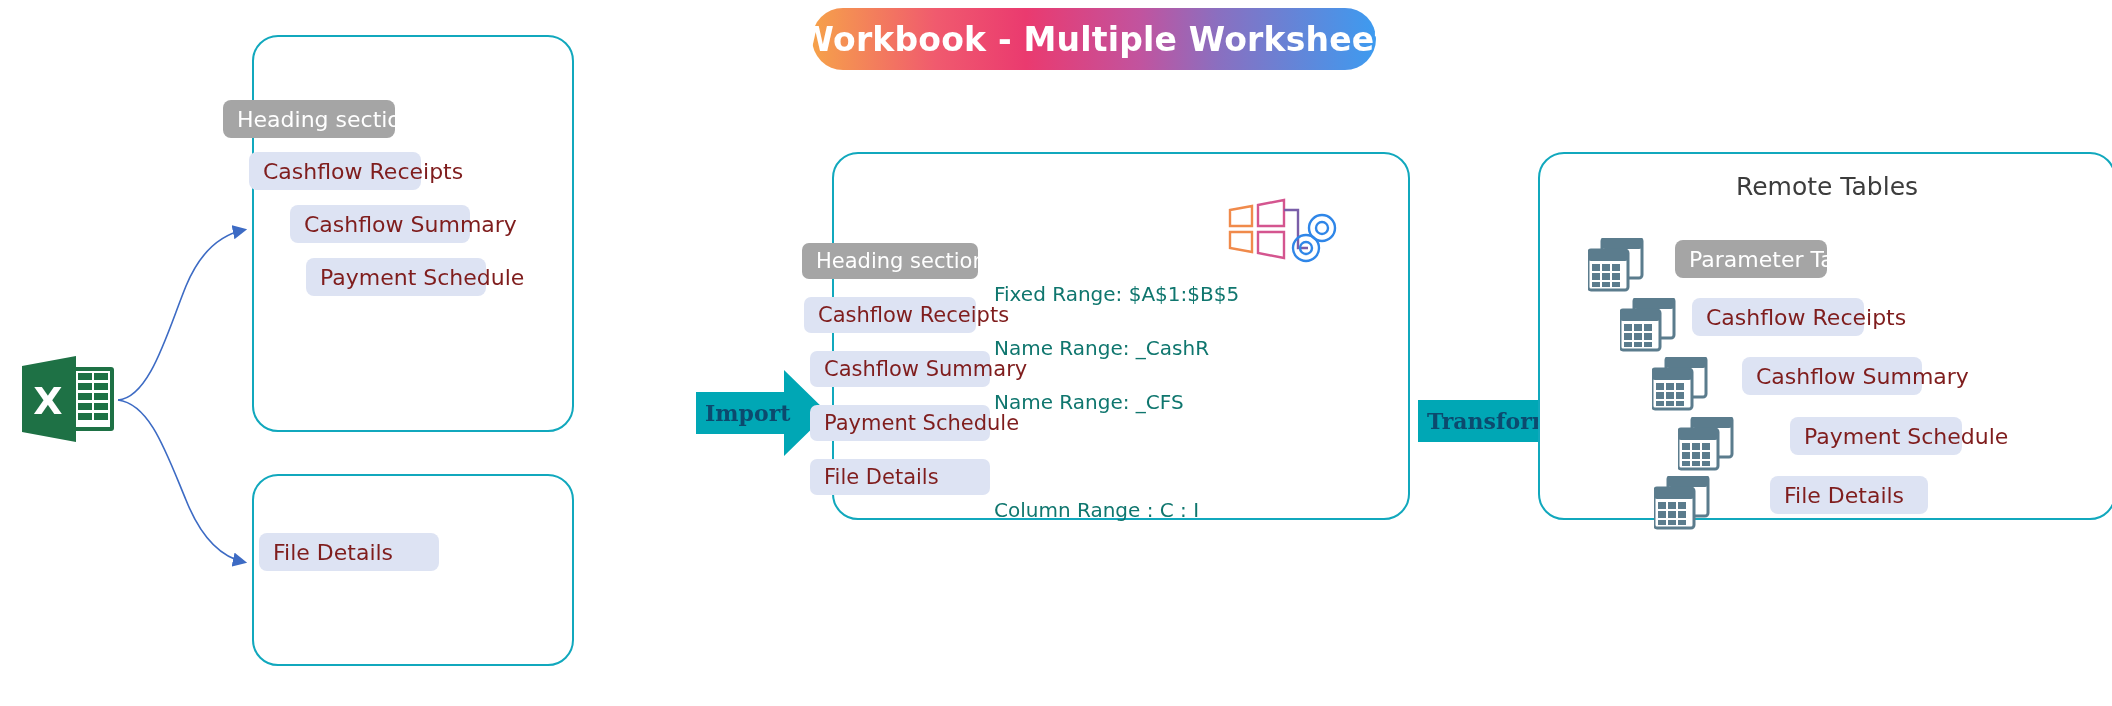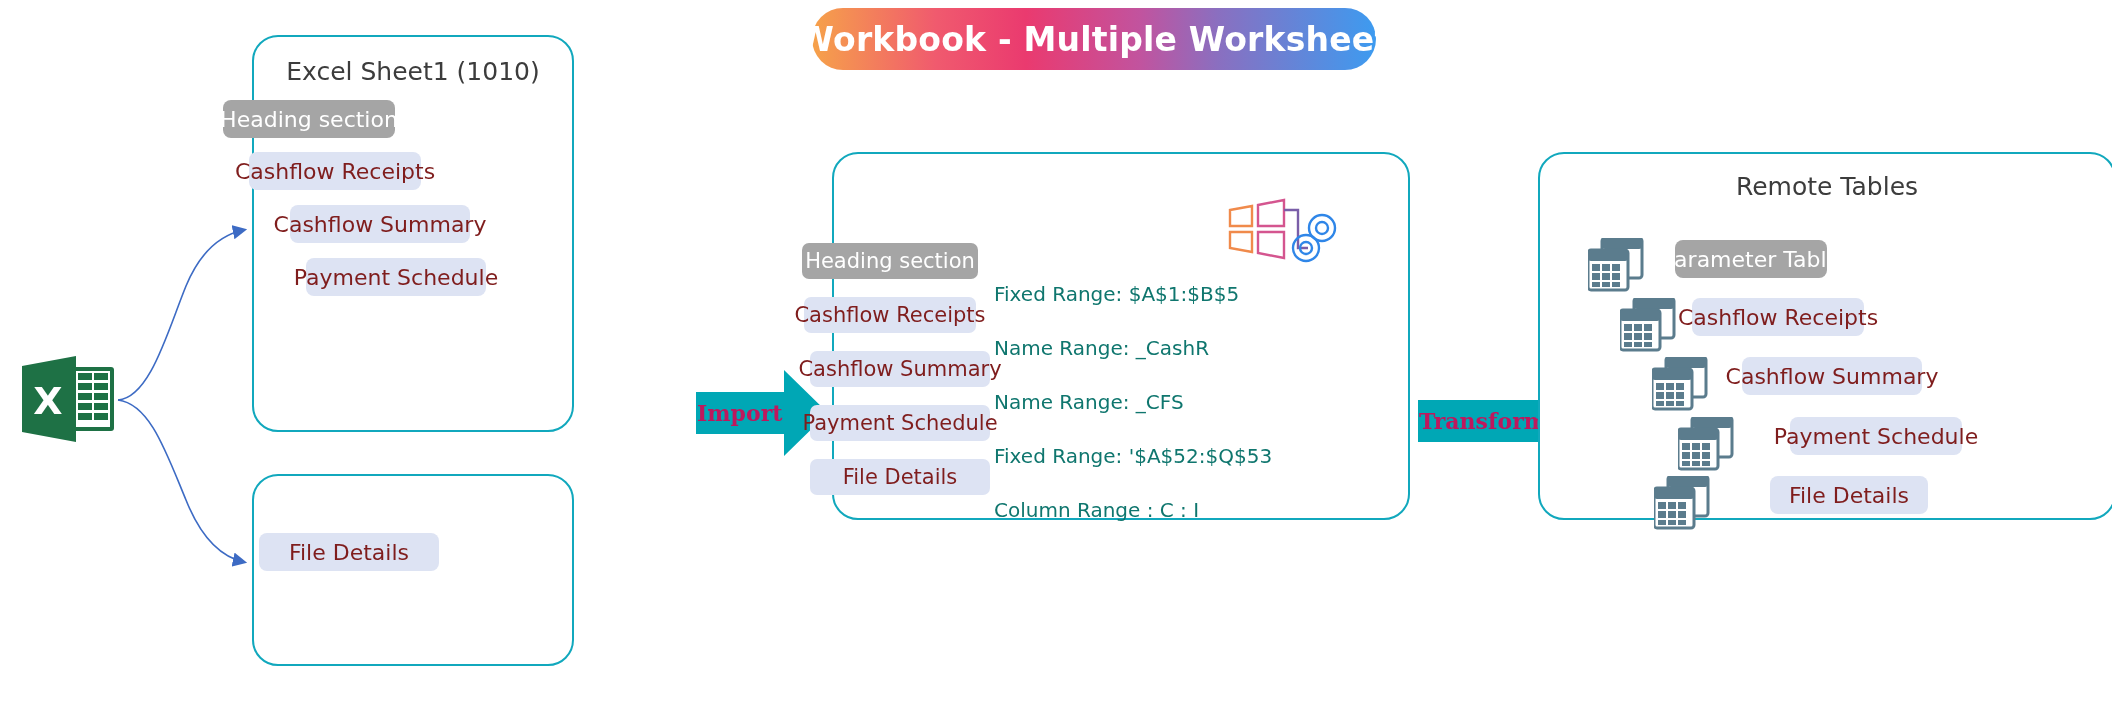--- a/index.html
+++ b/index.html
@@ -41,21 +41,21 @@
 
   #panel-sheet1 { left: 252px; top: 35px;  width: 322px; height: 397px; }
   #panel-sheet2 { left: 252px; top: 474px; width: 322px; height: 192px; }
   #panel-schema { left: 832px; top: 152px; width: 578px; height: 368px; }
   #panel-remote { left: 1538px; top: 152px; width: 578px; height: 368px; }
 
   
   .chip {
     position: absolute;
     border-radius: 7px;
-    display: flex; align-items: center; justify-content: center;
+    display: flex; align-items: center; justify-content: flex-start;
     font-size: 21px;
     white-space: nowrap;
     padding: 0 14px;
     height: 34px;
   }
   .chip.gray  { background: #a5a5a5; color: #ffffff; }
   .chip.blue  { background: #dde3f3; color: #7f1d1d; }
   .chip.lg    { height: 38px; font-size: 22px; border-radius: 8px; }
 
   
@@ -65,22 +65,22 @@
     white-space: nowrap;
     font-family: "DejaVu Sans", "Liberation Sans", sans-serif;
     margin-top: 32px;
   }
 
   
   .teal-arrow { position: absolute; }
   .teal-arrow .lbl {
     position: absolute; left: 0; top: 0; width: 100%; height: 100%;
     display: flex; align-items: center; justify-content: flex-start;
-    padding-left: 1px;
-    color: #be185d; font-size: 22px; font-weight: bold;
+    padding-left: 9px;
+    color: #0c4a6e; font-size: 22px; font-weight: bold;
     font-family: "DejaVu Serif", "Liberation Serif", serif;
     white-space: nowrap;
   }
 
   
   #excel-icon { position: absolute; left: 20px; top: 352px; width: 96px; height: 94px; }
 
   
   #connectors, #win-gear { position: absolute; left: 0; top: 0; pointer-events: none; }
   .tbl-icon { position: absolute; }
@@ -119,21 +119,20 @@
     <defs>
       <marker id="bh" markerWidth="9" markerHeight="9" refX="7" refY="4.5" orient="auto">
         <path d="M0,0 L9,4.5 L0,9 Z" fill="#3d6bc4"></path>
       </marker>
     </defs>
     <path d="M118,400 C150,398 168,330 186,286 C196,262 214,236 244,230" fill="none" stroke="#3d6bc4" stroke-width="1.6" marker-end="url(#bh)"></path>
     <path d="M118,400 C150,404 166,452 186,500 C198,530 216,556 244,562" fill="none" stroke="#3d6bc4" stroke-width="1.6" marker-end="url(#bh)"></path>
   </svg>
 
   <div class="panel" id="panel-sheet1">
-    <div class="panel-title" style="top:20px">Excel Sheet1 (1010)</div>
 
     <div class="chip gray lg" style="left:-31px; top:63px; width:172px;">
       <span>Heading section</span>
     </div>
     <div class="chip blue lg" style="left:-5px; top:115px; width:172px;">
       <span>Cashflow Receipts</span>
     </div>
     <div class="chip blue lg" style="left:36px; top:168px; width:180px;">
       <span>Cashflow Summary</span>
     </div>
@@ -184,21 +183,20 @@
     <div class="range-text" style="left:160px; top:150px">Name Range: _CashR</div>
 
     <div class="chip blue" style="left:-24px; top:197px; width:180px; height:36px;">
       <span>Cashflow Summary</span>
     </div>
     <div class="range-text" style="left:160px; top:204px">Name Range: _CFS</div>
 
     <div class="chip blue" style="left:-24px; top:251px; width:180px; height:36px;">
       <span>Payment Schedule</span>
     </div>
-    <div class="range-text" style="left:160px; top:258px">Fixed Range: '$A$52:$Q$53</div>
 
     <div class="chip blue" style="left:-24px; top:305px; width:180px; height:36px;">
       <span>File Details</span>
     </div>
     <div class="range-text" style="left:160px; top:312px">Column Range : C : I</div>
   </div>
 
   <div class="teal-arrow" style="left:1418px; top:380px; width:168px; height:82px;">
     <svg width="168" height="82" viewBox="0 0 168 82" style="position:absolute;left:0;top:0">
       <path d="M0,20 L124,20 L124,0 L168,41 L124,82 L124,62 L0,62 Z" fill="#00a7b5"></path>

